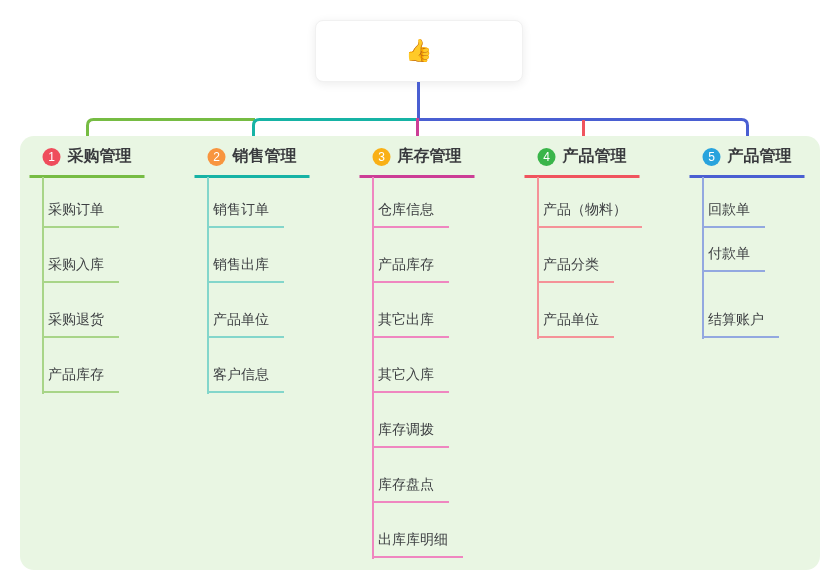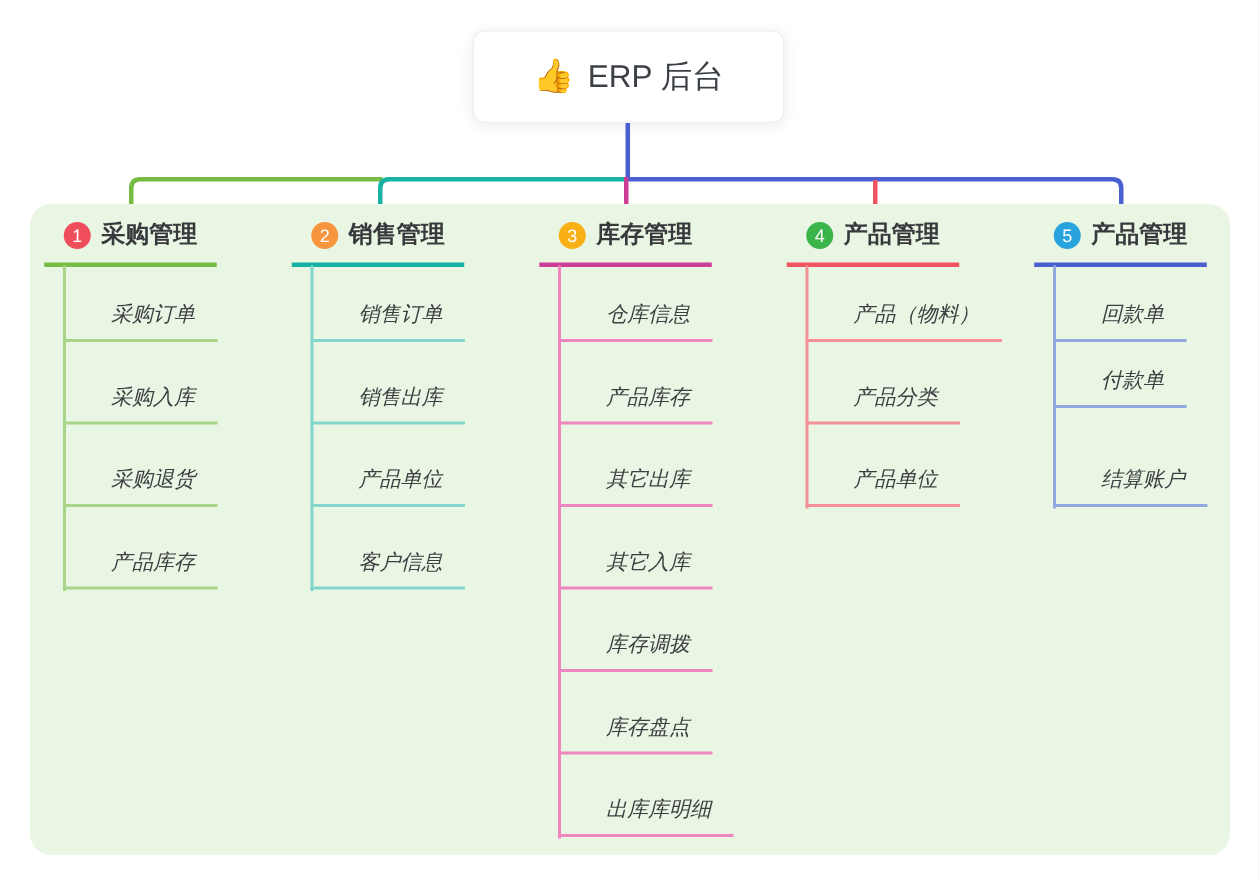--- a/index.html
+++ b/index.html
@@ -39,32 +39,31 @@
     background:var(--badge,#888);color:#fff;
     font-size:12px;line-height:18px;text-align:center;flex:0 0 18px;
   }
   .branch-header .branch-label{font-size:16px;color:#38393d;font-weight:bold;}
   .trunk{
     position:absolute;width:2px;top:41px;
     background:var(--light,#bbb);
   }
   .child-node{
     position:absolute;height:30px;box-sizing:border-box;
-    padding:0 15px 7px 32px;
+    padding:0 15px 7px 6px;
     border-bottom:2px solid var(--light,#bbb);
     display:flex;align-items:flex-end;
-    font-size:14px;color:#3d3f42;white-space:nowrap;font-style:italic;
+    font-size:14px;color:#3d3f42;white-space:nowrap;
   }
 </style>
 </head>
 <body>
 
 <div class="root-card">
   <span class="thumb">👍</span>
-  <span>ERP 后台</span>
 </div>
 
 <svg class="connectors" width="839" height="150">
   <path d="M418.5 82 V118" style="stroke:var(--b4-main,#4a5fd2)"></path>
   <path d="M418 119.5 H741.5 Q747.5 119.5 747.5 125.5 V146" style="stroke:var(--b4-main,#4a5fd2)"></path>
   <path d="M583.5 120 V146" style="stroke:var(--b3-main,#f0545e)"></path>
   <path d="M87.5 146 V125.5 Q87.5 119.5 93.5 119.5 H255" style="stroke:var(--b0-main,#76bc43)"></path>
   <path d="M253.5 146 V125.5 Q253.5 119.5 259.5 119.5 H418" style="stroke:var(--b1-main,#16b3a5)"></path>
   <path d="M417.5 118 V146" style="stroke:var(--b2-main,#cc3e96)"></path>
 </svg>

